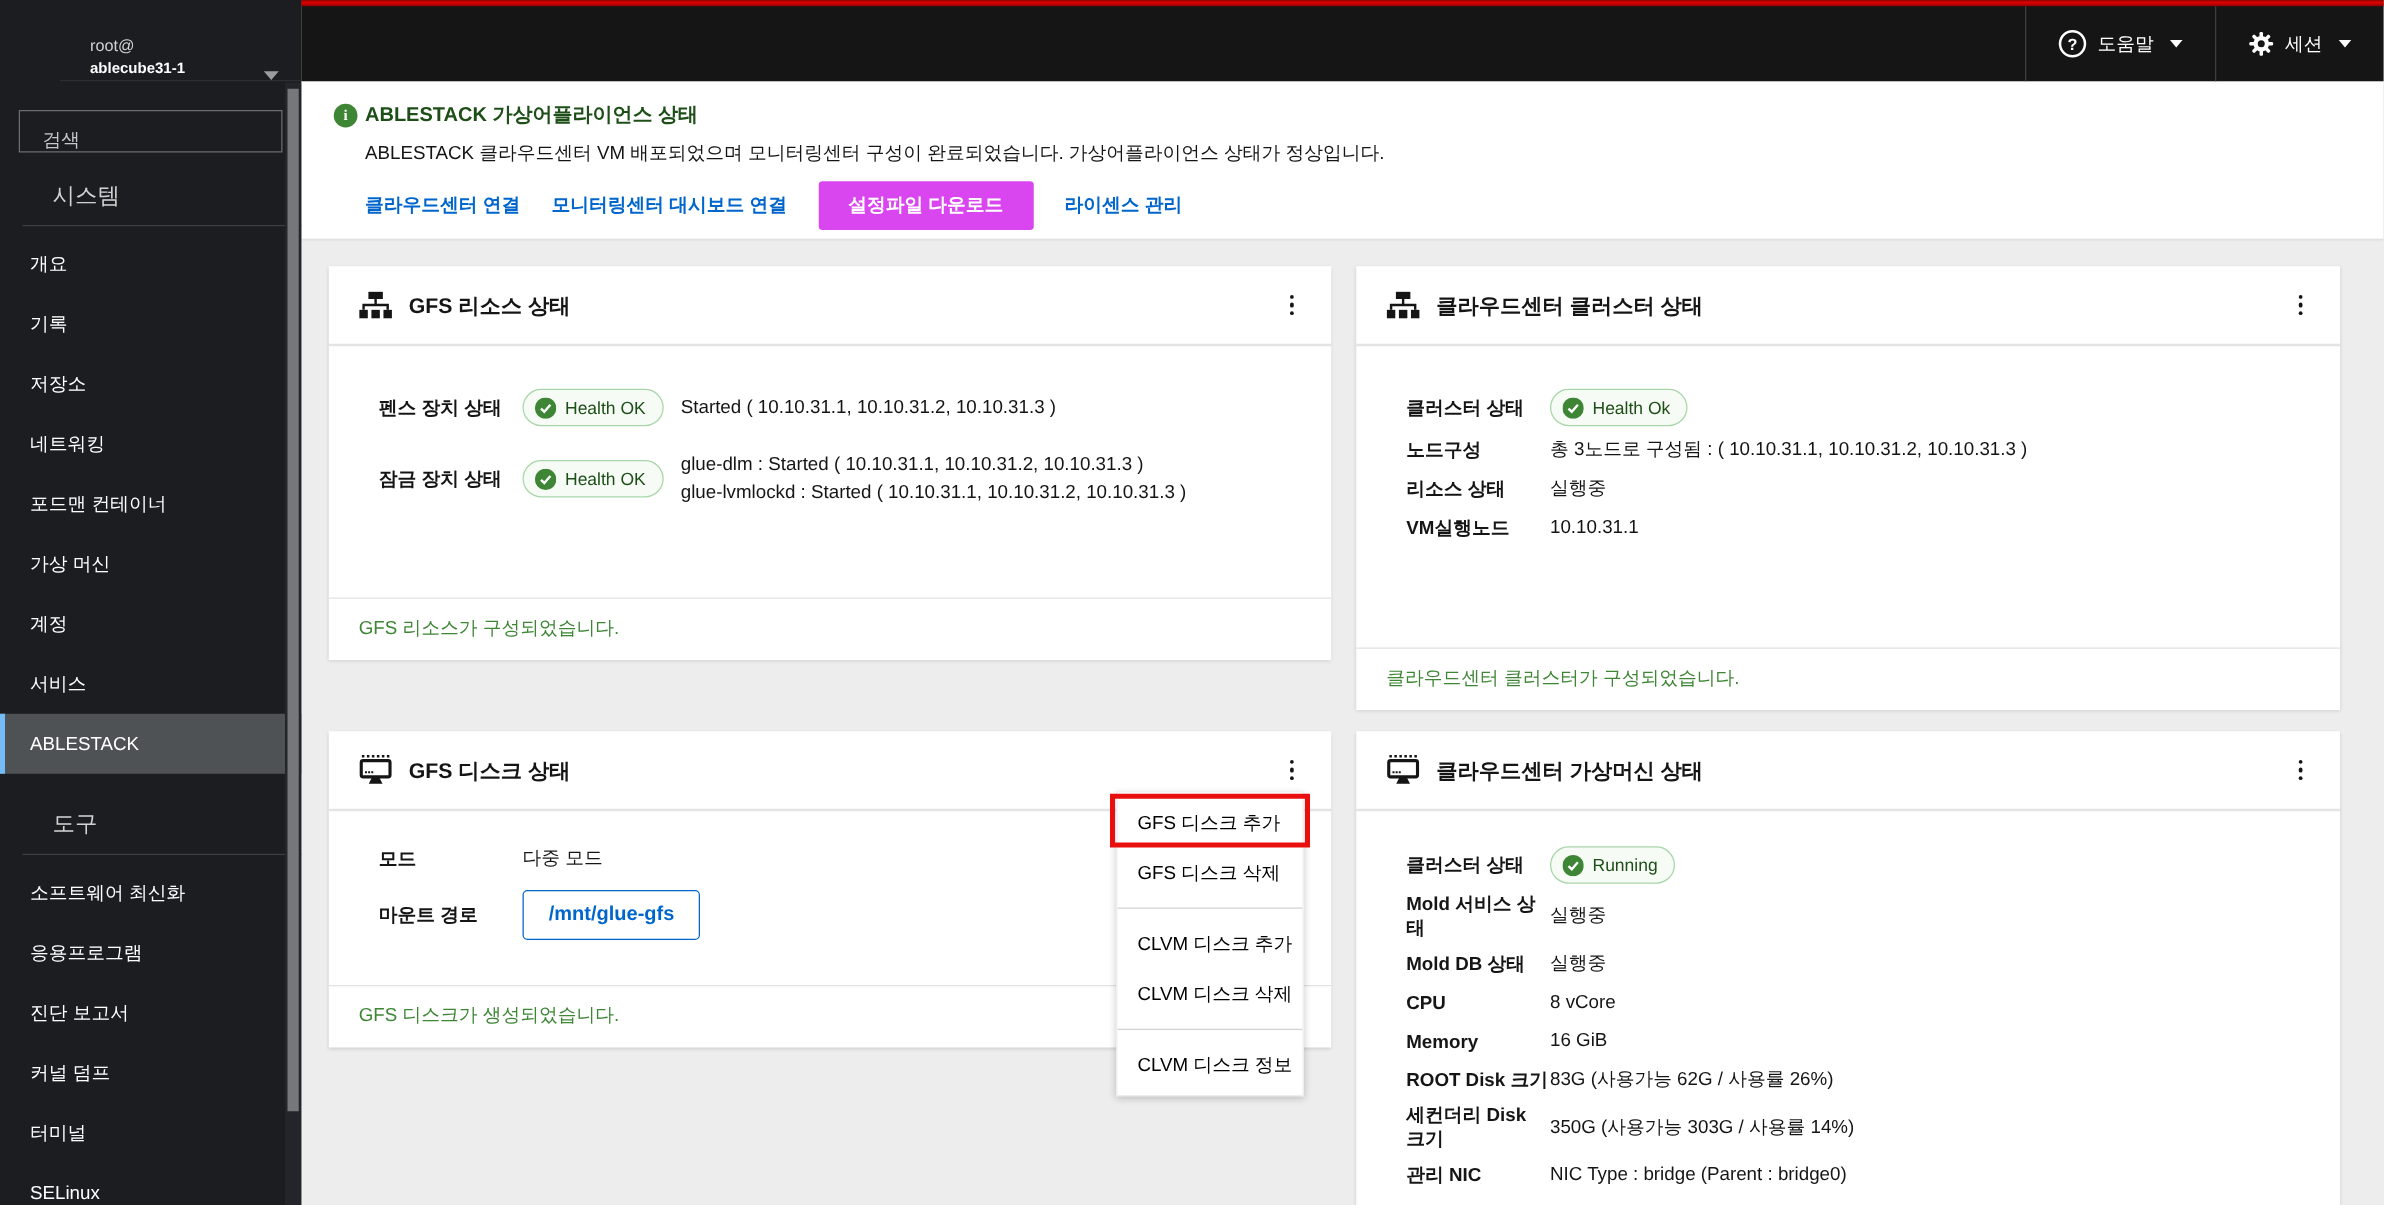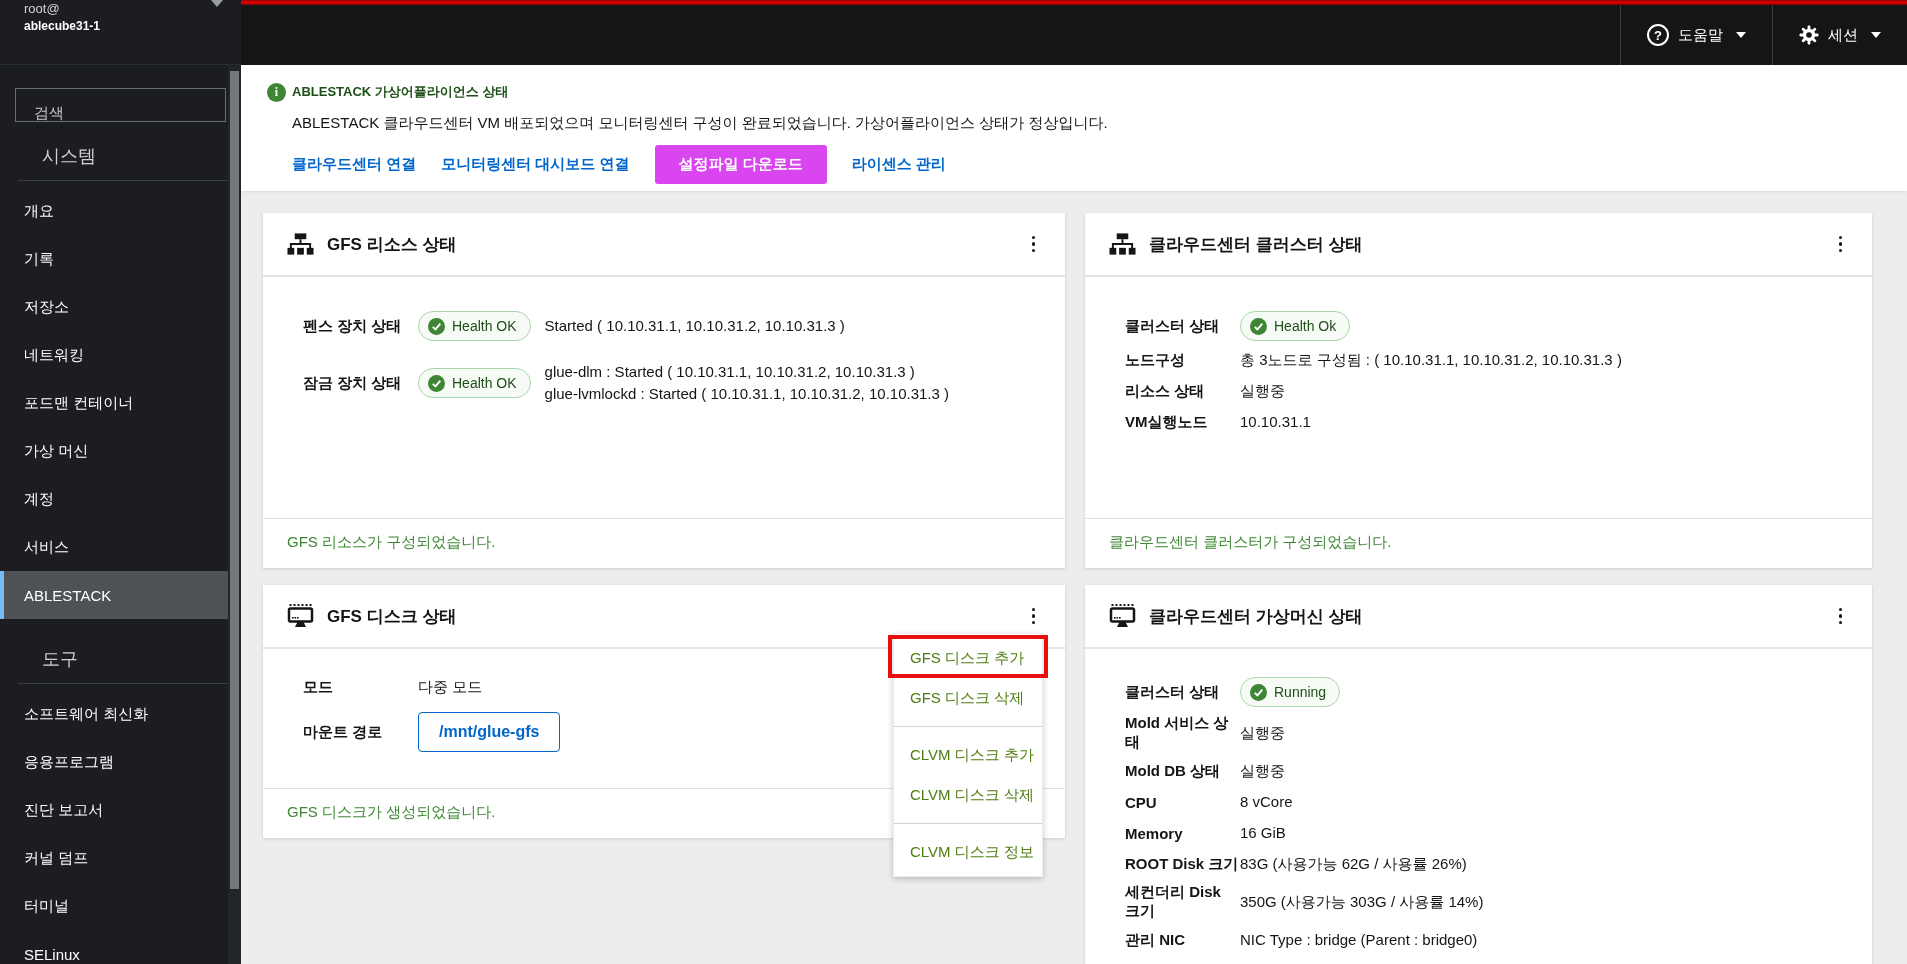--- a/index.html
+++ b/index.html
@@ -6,21 +6,21 @@
   html,body { width:1907px; height:964px; }
   body {
     position: relative; overflow: hidden;
     background:#ededed;
     font-family:"Liberation Sans","DejaVu Sans",sans-serif;
     color:#151515;
   }
 
   
   .sidebar { position:absolute; left:0; top:0; width:241px; height:964px; background:#1b1d21; z-index:20; }
-  .host-switcher { height:65px; display:flex; align-items:flex-start; padding:0 18px 0 24px; border-bottom:1px solid #2b2e33; cursor:pointer; }
+  .host-switcher { height:65px; display:flex; align-items:flex-end; padding:0 18px 0 24px; border-bottom:1px solid #2b2e33; cursor:pointer;margin-left:48px; }
   .host-text { flex:1; }
   .host-user { font-size:13px; color:#d2d2d2; line-height:17px; }
   .host-name { font-size:12px; font-weight:bold; color:#fff; line-height:19px; }
   .caret-dn { width:0; height:0; border-left:6px solid transparent; border-right:6px solid transparent; border-top:7px solid #9a9da0; }
   .search-wrap { margin:23px 15px 0 15px; height:34px; border:1px solid #6a6e73; display:flex; align-items:flex-end; padding:0 10px; gap:8px; }
   .search-input { flex:1; background:transparent; border:none; outline:none; color:#e0e0e0; font-size:15px; font-family:inherit; }
   .search-input::placeholder { color:#c8c8c8; opacity:1; }
   .sec-label { padding:22px 0 12px 24px; font-size:18px; color:#d2d2d2; border-bottom:1px solid #3c3f42;margin-left:18px; }
   .sec-label.sec2 { padding-top:28px; }
   .nav-item { height:48px; display:flex; align-items:center; padding-left:24px; color:#fff; font-size:15px; cursor:pointer; }
@@ -40,54 +40,54 @@
   .qmark::before { content:"?"; }
 
   
   .content { position:absolute; left:241px; top:65px; width:1666px; height:899px; background:#ededed; overflow:hidden; }
 
   
   .banner { background:#fff; height:126px; padding:16px 0 0 26px; box-shadow:0 1px 2px rgba(0,0,0,.08); }
   .banner-row1 { display:flex; align-items:center; gap:6px; height:22px; }
   .info-ic { width:19px; height:19px; border-radius:50%; background:#3e8635; color:#fff; display:flex; align-items:center; justify-content:center; font-size:12px; font-weight:bold; font-family:"Liberation Serif","DejaVu Serif",serif; flex:0 0 19px; }
   .info-ic::before { content:"i"; }
-  .banner-title { font-size:13px; font-weight:bold; color:#1e4f18; }
+  .banner-title { font-size:16px; font-weight:bold; color:#1e4f18; }
   .banner-desc { margin:11px 0 0 25px; font-size:15px; color:#151515; line-height:18px; }
   .banner-actions { margin:13px 0 0 25px; display:flex; align-items:center; gap:25px; height:38px; }
   .b-link { color:#0066cc; font-size:15px; font-weight:600; text-decoration:none; cursor:pointer; }
   .btn-primary { background:#d946ef; color:#fff; border:none; border-radius:3px; font-size:15px; font-weight:600; padding:10px 24px; font-family:inherit; cursor:pointer; }
 
   
   .card { position:absolute; background:#fff; box-shadow:0 1px 3px rgba(0,0,0,.14); display:flex; flex-direction:column; }
   .card-hd { height:64px; flex:0 0 64px; display:flex; align-items:center; gap:13px; padding:0 22px 0 24px; border-bottom:2px solid #e4e4e4; }
   .card-title { font-size:17px; font-weight:bold; }
   .card-ic { flex:0 0 27px; }
   .kebab { margin-left:auto; display:flex; flex-direction:column; gap:3px; padding:6px 8px; cursor:pointer; }
   .kebab i { width:3.5px; height:3.5px; border-radius:50%; background:#151515; }
   .card-body { padding:0 24px; }
   .drow { display:flex; align-items:center; }
   .dlbl { width:115px; flex:0 0 115px; margin-left:16px; font-size:15px; font-weight:bold; }
   .dval { font-size:15px; line-height:22px; }
   .badge { display:inline-flex; align-items:center; gap:7px; height:30px; padding:0 13px 0 9px; border:1px solid #a9d6a9; background:#f6fbf5; border-radius:16px; color:#1e4f18; font-size:14px; white-space:nowrap; }
   .card-ft { margin-top:auto; border-top:1px solid #e2e2e2; padding:14px 24px 16px 24px; color:#3e8635; font-size:15px; }
-  .card1 { left:22px;  top:148px; width:802px; height:355px; }
+  .card1 { left:22px;  top:148px; width:802px; height:315px; }
   .card2 { left:844px; top:148px; width:787px; height:355px; }
   .card3 { left:22px;  top:520px; width:802px; height:253px; }
   .card4 { left:844px; top:520px; width:787px; height:430px; }
   .card1 .card-body { padding-top:34px; display:flex; flex-direction:column; gap:20px; }
   .card2 .card-body { padding-top:34px; display:flex; flex-direction:column; gap:7px; }
   .card2 .drow, .card4 .drow { min-height:24px; }
   .card3 .card-body { padding-top:27px; display:flex; flex-direction:column; gap:14px; }
   .card4 .card-body { padding-top:28px; display:flex; flex-direction:column; gap:7px; }
   .badge-gap { display:flex; align-items:center; gap:14px; }
   .mount-btn { border:1px solid #0066cc; background:#fff; color:#0066cc; font-weight:bold; font-size:16px; border-radius:4px; padding:10px 20px; font-family:inherit; cursor:pointer; }
 
   
   .ctx-menu { position:absolute; left:652px; top:568px; width:150px; background:#fff; border:1px solid #ededed; box-shadow:0 2px 6px rgba(0,0,0,.22); padding:4px 0; z-index:50; }
-  .menu-item { height:40px; display:flex; align-items:center; padding:0 16px; font-size:15px; color:#4d7c0f; cursor:pointer; white-space:nowrap; }
+  .menu-item { height:40px; display:flex; align-items:center; padding:0 16px; font-size:15px; color:#000000; cursor:pointer; white-space:nowrap; }
   .menu-divider { height:1px; background:#d2d2d2; margin:8px 0; }
   .hl-box { position:absolute; left:-6px; right:-6px; top:1px; height:43px; border:4px solid #ea0f0f; pointer-events:none; }
 </style>
 </head>
 <body>
 
 <aside class="sidebar">
   <div class="host-switcher">
     <div class="host-text">
       <div class="host-user">root@</div>

